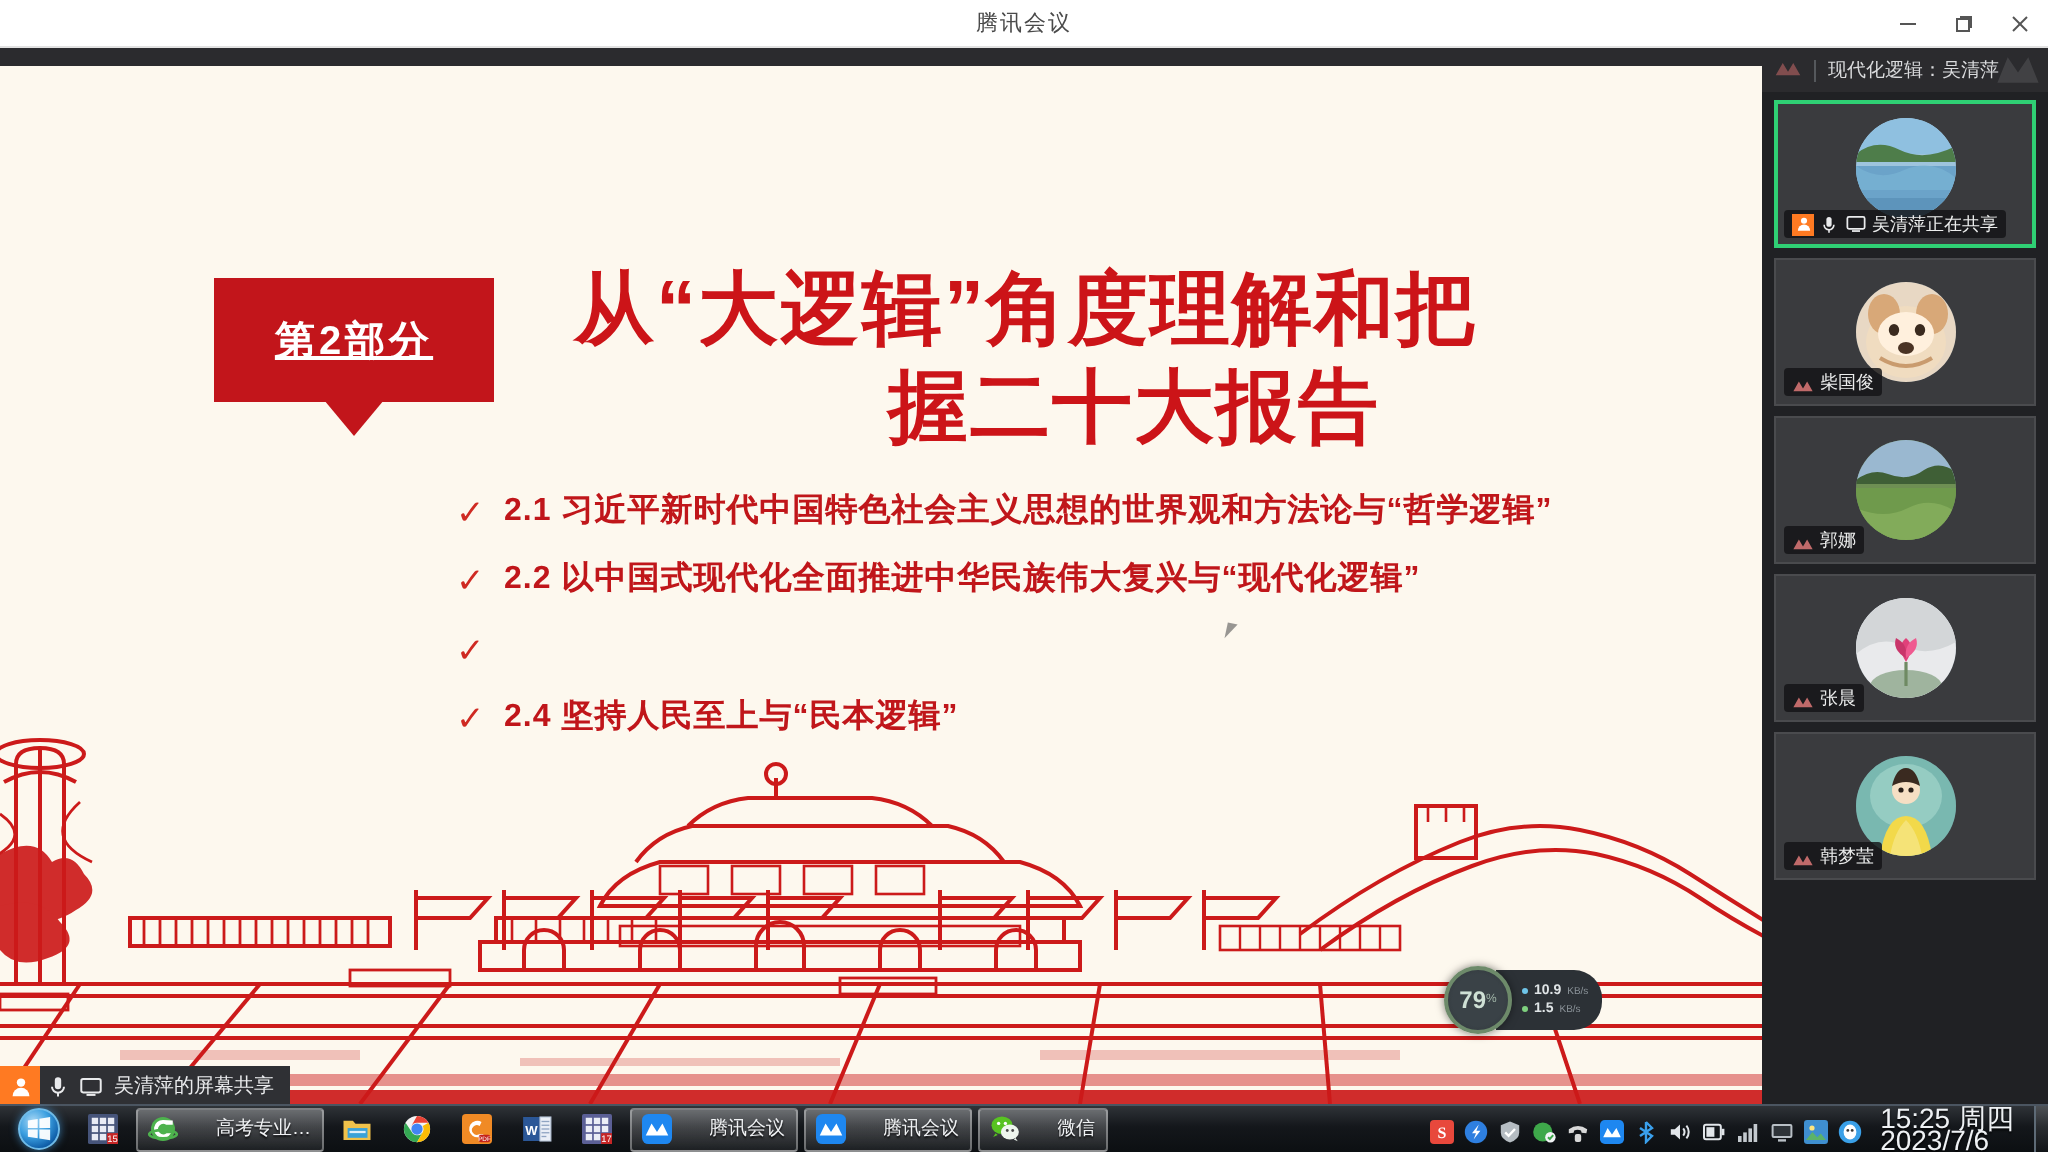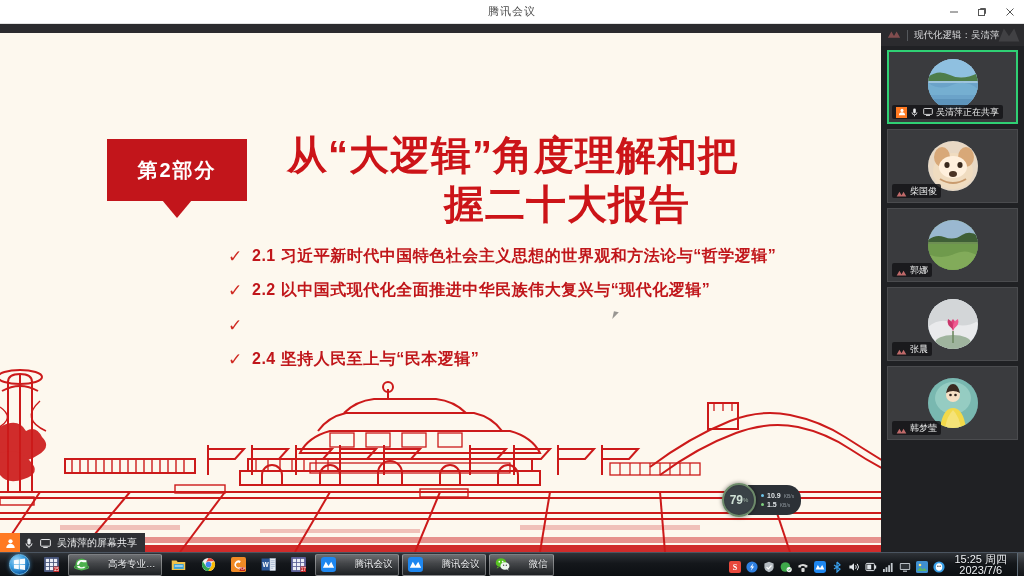--- a/index.html
+++ b/index.html
@@ -25,21 +25,21 @@
 
   
   .slide { position:absolute; left:0; top:9px; width:881px; height:519px;
     background:#fdf8ee; overflow:hidden; }
 
   .slide-surface { position:absolute; inset:0; }
 
   
   .part-banner { position:absolute; left:107px; top:106px; width:140px; height:62px;
     background:#c2151b; display:flex; align-items:center; justify-content:center; }
-  .part-banner span { color:#fff; font-size:20px; font-weight:bold; letter-spacing:2px; }
+  .part-banner span { color:#fff; font-size:20px; font-weight:bold; letter-spacing:2px;text-decoration:underline; }
   .part-banner:after { content:""; position:absolute; left:50%; transform:translateX(-50%);
     bottom:-17px; border-left:15px solid transparent; border-right:15px solid transparent;
     border-top:18px solid #c2151b; }
 
   
   .headline { position:absolute; left:262px; top:98px; width:560px;
     color:#cc1418; font-size:40px; font-weight:bold; line-height:1.22;
     text-align:center; letter-spacing:1px;margin-left:25px; }
   .headline .l1 { display:block; text-align:left; }
   .headline .l2 { display:block; text-align:center; }
@@ -124,21 +124,21 @@
   .tbitem { height:22px; margin-right:3px; display:flex; align-items:center; gap:19px;
     padding:0 5px; border:1px solid transparent; border-radius:2px; }
   .tbitem.win { background:linear-gradient(180deg,rgba(255,255,255,.30),rgba(255,255,255,.07));
     border:1px solid rgba(255,255,255,.34); }
   .tbitem .lbl { color:#f0f2f4; font-size:9.5px; white-space:nowrap; max-width:58px; overflow:hidden;
     text-shadow:0 1px 1px rgba(0,0,0,.8); }
   .tbicon { width:15px; height:15px; flex:none; position:relative; }
 
   .tray { margin-left:auto; display:flex; align-items:center; gap:5px; padding-right:6px; }
   .trayico { width:12px; height:12px; }
-  .clock { color:#eef1f4; font-size:11px; line-height:11px; text-align:center; padding-left:4px;
+  .clock { color:#eef1f4; font-size:14px; line-height:11px; text-align:left; padding-left:4px;
     text-shadow:0 1px 1px rgba(0,0,0,.8); }
   .showdesk { width:7px; height:24px; margin-left:4px; border-left:1px solid #5d6a76;
     background:linear-gradient(180deg,rgba(255,255,255,.15),rgba(255,255,255,.02)); }
 </style>
 </head>
 <body>
 
 <div id="app">
 
   <div class="titlebar">

